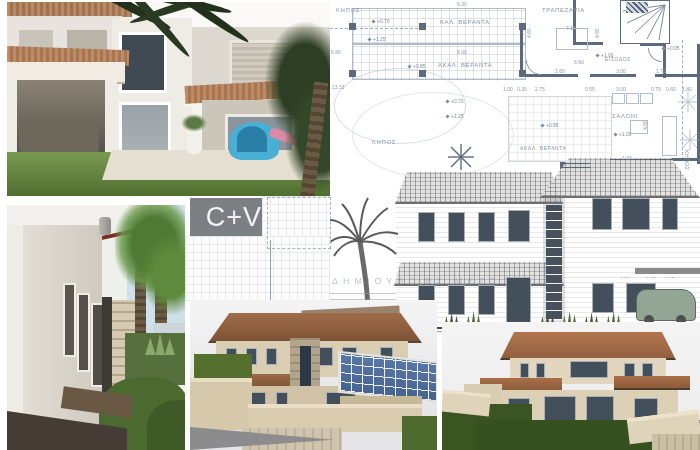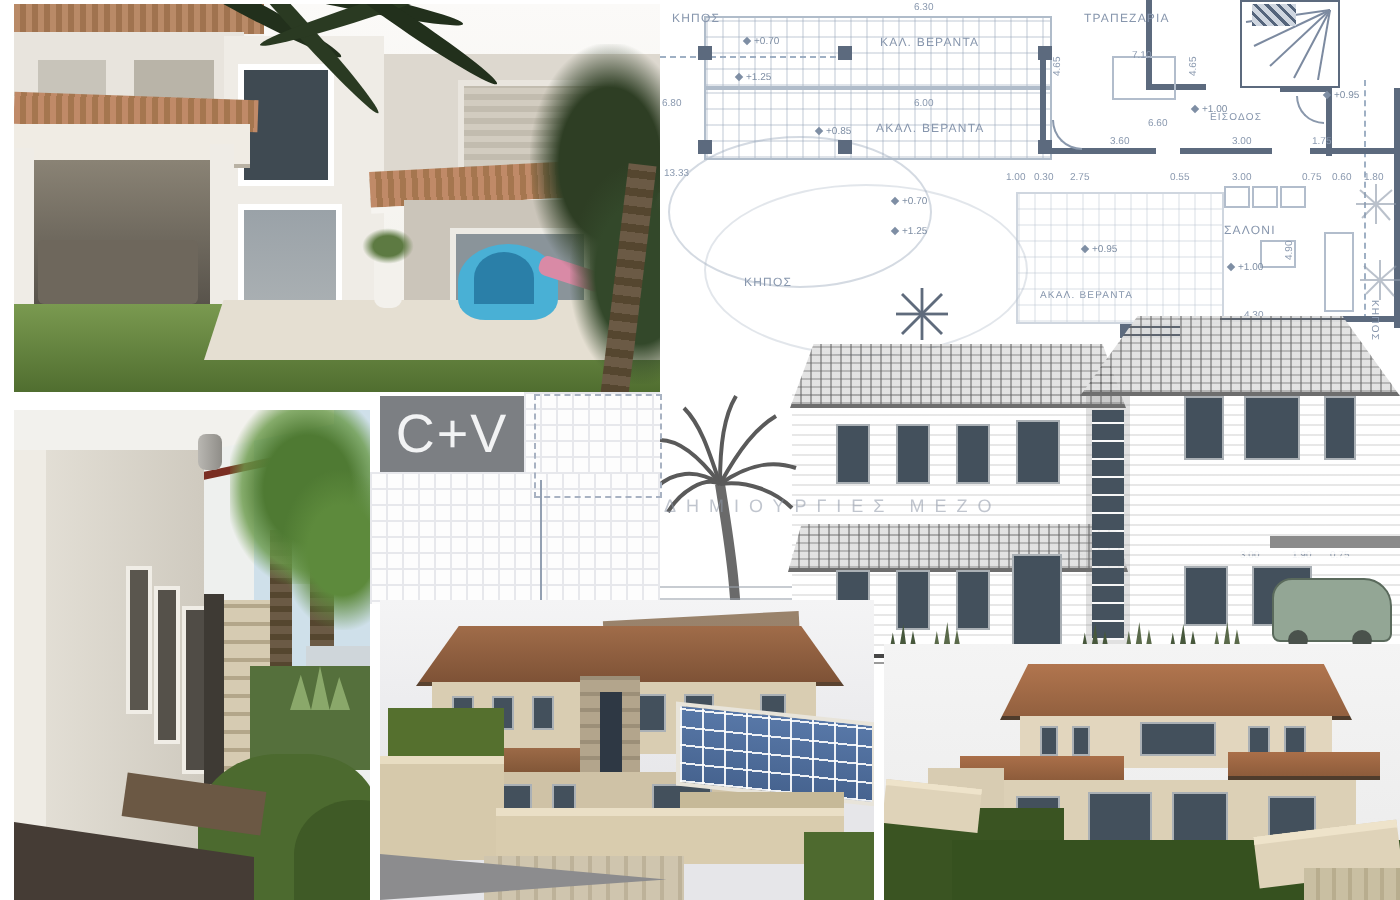--- a/index.html
+++ b/index.html
@@ -18,21 +18,21 @@
   .wall{background:#5c6a7e}
   .fo{border:1px solid #b2bdcc}
   .winp{background:#43505c;box-shadow:inset 0 0 0 1px rgba(255,255,255,.55)}
   .gp{background-image:linear-gradient(#e7e8ec 1px,transparent 1px),linear-gradient(90deg,#e7e8ec 1px,transparent 1px);background-size:8px 8px}
   
   .tiles{background:repeating-linear-gradient(90deg,rgba(95,95,95,.5) 0 1px,transparent 1px 5px),
                     repeating-linear-gradient(0deg,rgba(95,95,95,.45) 0 1px,rgba(225,225,225,.95) 1px 4px);
          border-bottom:2px solid #6e6e6e}
   .siding{background:repeating-linear-gradient(0deg,rgba(125,125,125,.18) 0 1px,rgba(255,255,255,.9) 1px 5px)}
   .spike{clip-path:polygon(0 100%,15% 25%,30% 100%,48% 0,62% 100%,78% 20%,95% 100%)}
-  .badge{display:flex;align-items:center;justify-content:center;color:#f2f3f4;font-size:27px;letter-spacing:1px}
+  .badge{display:flex;align-items:center;justify-content:flex-end;color:#f2f3f4;font-size:27px;letter-spacing:1px}
   .wm{color:rgba(140,150,165,.55);font-size:9px;letter-spacing:5px;white-space:nowrap}
 </style>
 </head>
 <body>
 
 <div id="canvas">
 
   <div class="a" style="left:330px;top:0;width:370px;height:340px;background:#fff">
 
     <div class="a" style="left:4px;top:68px;width:130px;height:74px;border:1px solid rgba(160,172,190,.45);border-radius:50%"></div>
@@ -219,21 +219,21 @@
     </svg>
 
     <div class="a" style="left:0;top:135px;width:66px;height:34px;opacity:.55;background:repeating-linear-gradient(0deg,#9aa2ac 0 1px,transparent 1px 6px)"></div>
 
     <div class="a" style="left:306px;top:134px;width:58px;height:30px;background:#93a695;border:1px solid #5a6a5c;border-radius:10px 14px 4px 4px"></div>
     <div class="a" style="left:314px;top:160px;width:10px;height:10px;background:#4a524c;border-radius:50%"></div>
     <div class="a" style="left:346px;top:160px;width:10px;height:10px;background:#4a524c;border-radius:50%"></div>
 
     <div class="a" style="left:0;top:172px;width:370px;height:2px;background:#474747"></div>
     <div class="a" style="left:0;top:176px;width:370px;height:1px;background:#9a9a9a"></div>
-    <span class="a wm" style="left:2px;top:93px">ΔΗΜΙΟΥΡΓΙΕΣ ΜΕΖΟ</span>
+    <span class="a wm" style="left:2px;top:121px">ΔΗΜΙΟΥΡΓΙΕΣ ΜΕΖΟ</span>
   </div>
 
   <div class="a spike" style="left:400px;top:312px;width:16px;height:17px;background:#47583c"></div>
   <div class="a spike" style="left:422px;top:311px;width:16px;height:18px;background:#5a6a4a"></div>
   <div class="a spike" style="left:444px;top:312px;width:16px;height:17px;background:#47583c"></div>
   <div class="a spike" style="left:466px;top:311px;width:16px;height:18px;background:#5a6a4a"></div>
   <div class="a spike" style="left:540px;top:312px;width:16px;height:17px;background:#47583c"></div>
   <div class="a spike" style="left:562px;top:311px;width:16px;height:18px;background:#5a6a4a"></div>
   <div class="a spike" style="left:584px;top:312px;width:16px;height:17px;background:#47583c"></div>
   <div class="a spike" style="left:606px;top:311px;width:16px;height:18px;background:#5a6a4a"></div>

